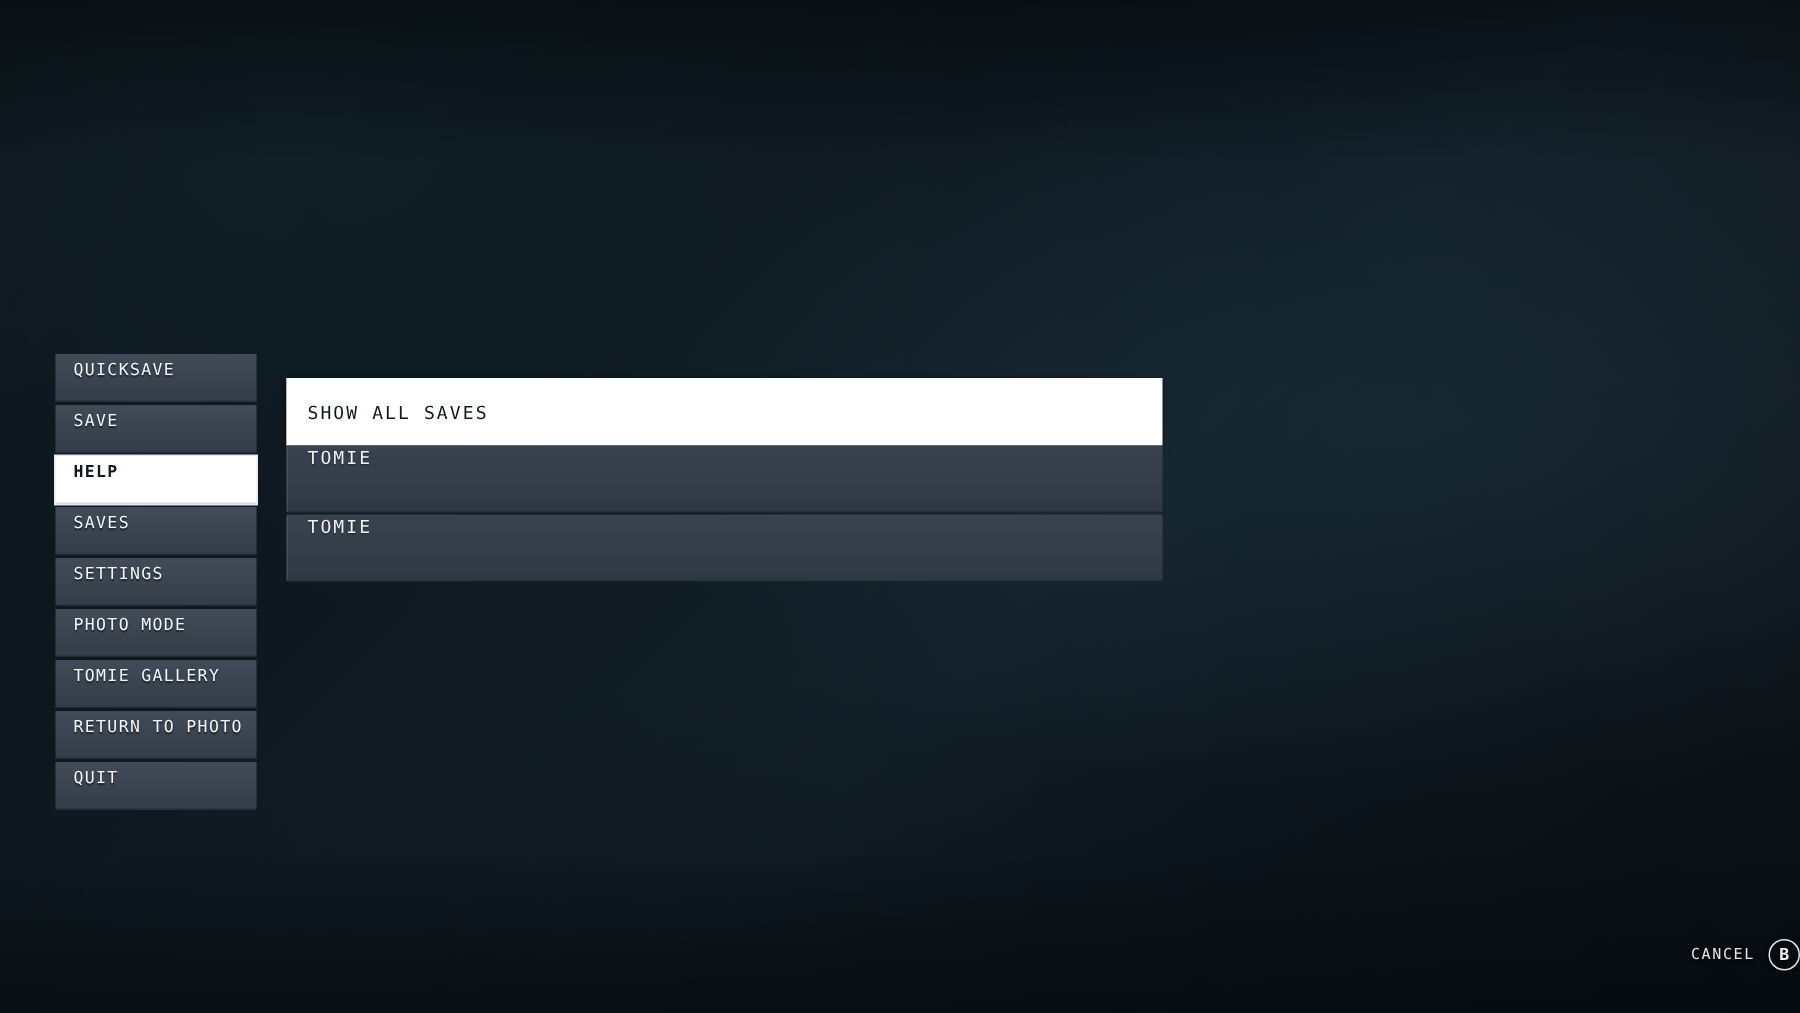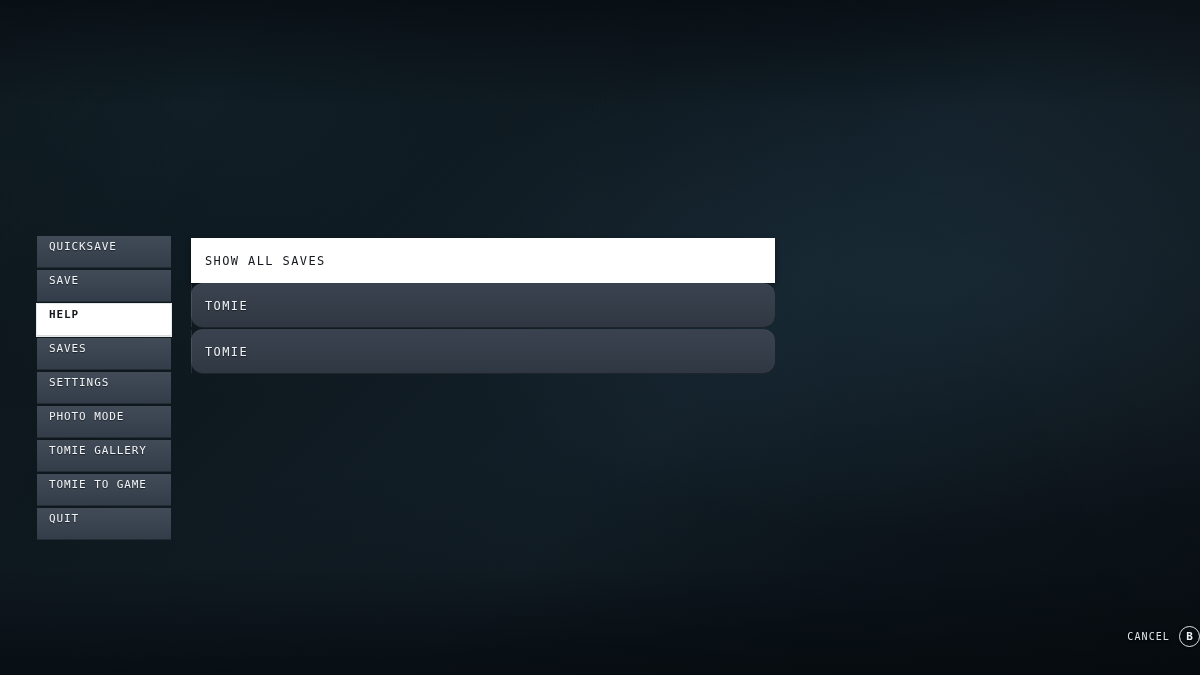--- a/index.html
+++ b/index.html
@@ -76,21 +76,21 @@
     border-top:1px solid #ffffff;
     border-bottom:1px solid #d8dcdf;
     box-shadow:0 0 0 1px rgba(255,255,255,0.9);
     font-weight:bold;
   }
 
   
   #savepanel {
     position:absolute;
     left:191px;
-    top:238px;
+    top:252px;
     width:584px;
     z-index:5;
   }
   #panel-header {
     height:45px;
     background:#ffffff;
     color:#15191e;
     font-size:12px;
     letter-spacing:1.4px;
     display:flex;
@@ -100,28 +100,27 @@
     box-shadow:0 2px 5px rgba(0,0,0,0.45);
     position:relative;
   }
   .save-row {
     height:45px;
     background:linear-gradient(to bottom,#39424e 0%,#343d48 55%,#2f3842 100%);
     color:#eef2f5;
     font-size:12px;
     letter-spacing:1.4px;
     display:flex;
-    align-items:center;
+    align-items:flex-start;
     padding-left:14px;
     white-space:nowrap;
     text-shadow:0 1px 1px rgba(0,0,0,0.5);
     border-top:1px solid rgba(255,255,255,0.05);
     border-bottom:1px solid rgba(0,0,0,0.45);
     position:relative;
-    border-radius:12px;
   }
   .save-row:first-of-type { margin-top:1px; }
   .save-row + .save-row { margin-top:1px; }
   
   .save-row::before, #panel-header::before {
     content:"";
     position:absolute;
     left:0; top:0; bottom:0;
     width:1px;
     background:rgba(255,255,255,0.10);
@@ -191,21 +190,21 @@
 
     <div class="menu-item">
       <span>PHOTO MODE</span>
     </div>
 
     <div class="menu-item">
       <span>TOMIE GALLERY</span>
     </div>
 
     <div class="menu-item">
-      <span>TOMIE TO GAME</span>
+      <span>RETURN TO PHOTO</span>
     </div>
 
     <div class="menu-item">
       <span>QUIT</span>
     </div>
 
   </nav>
 
   <section id="savepanel">
 

